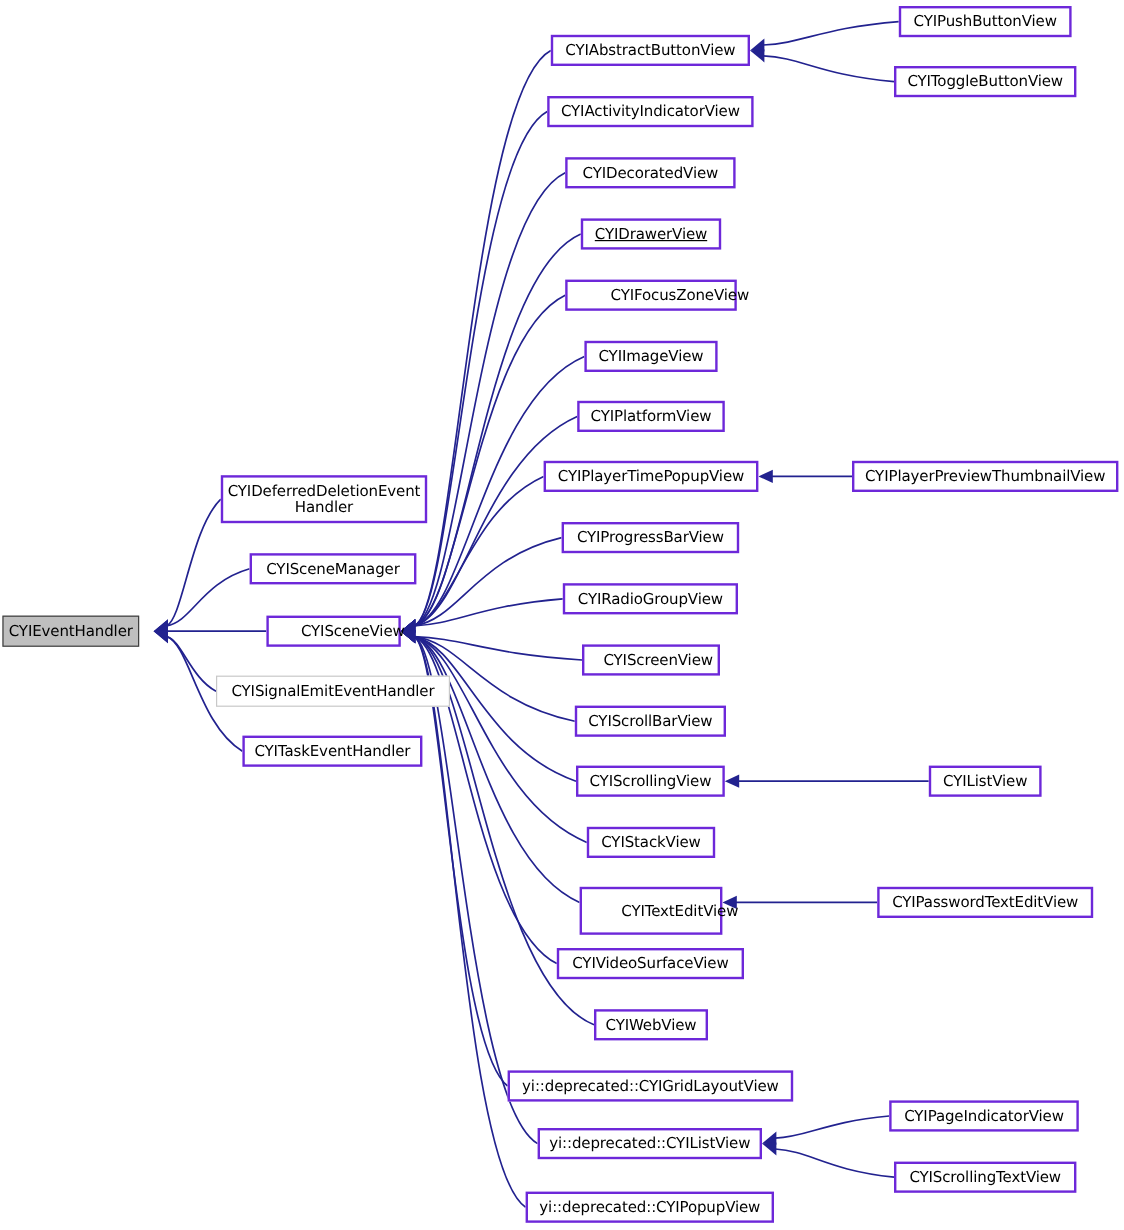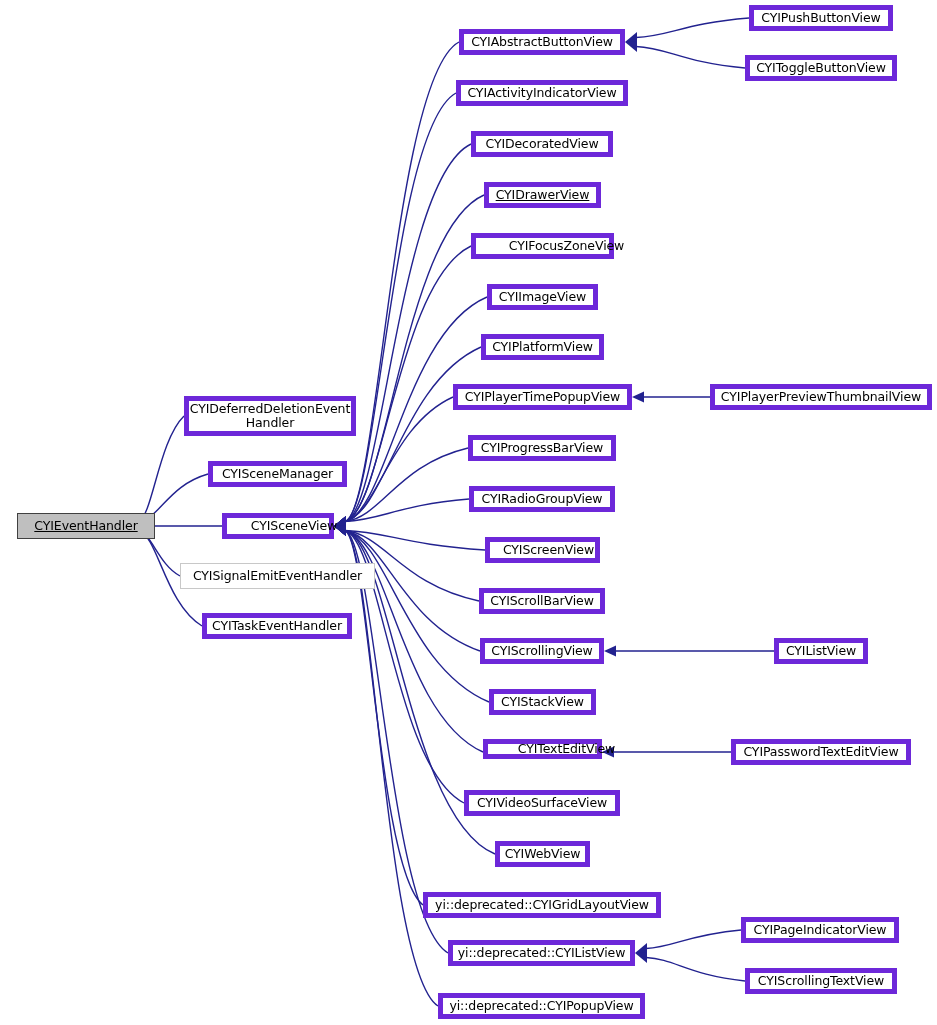--- a/index.html
+++ b/index.html
@@ -24,21 +24,21 @@
     pointer-events: none;
   }
   .node {
     position: absolute;
     box-sizing: border-box;
     display: flex;
     align-items: center;
     justify-content: center;
     text-align: center;
     background: #ffffff;
-    border: 5px solid #6d28d9;
+    border: 2px solid #6d28d9;
     color: #000000;
     font-size: 12.5px;
     line-height: 14px;
     white-space: pre-line;
     letter-spacing: -0.1px;
   }
   .node.root {
     background: #bfbfbf;
     border: 1px solid #404040;
   }
@@ -174,42 +174,42 @@
       <g>
         <path d="M 646 948.5 C 674.5 947.12 685.9 935.06 741 930" fill="none" stroke="#22228f" stroke-width="1.4"></path>
         <polygon points="635,953 647,943 647,954" fill="#22228f"></polygon>
       </g>
       <g>
         <path d="M 646 957.5 C 675.7 959.18 687.58 974.84 745 981" fill="none" stroke="#22228f" stroke-width="1.4"></path>
         <polygon points="635,953 647,952 647,963" fill="#22228f"></polygon>
       </g>
     </svg>
   <div id="nodes">
-      <div class="node root" style="left: 17px; top: 513px; width: 138px; height: 26px; text-decoration: underline;"><span>CYIEventHandler</span></div>
+      <div class="node root" style="left: 2px; top: 513px; width: 114px; height: 26px;"><span>CYIEventHandler</span></div>
       <div class="node" style="left: 184px; top: 396px; width: 172px; height: 40px;"><span>CYIDeferredDeletionEvent
 Handler</span></div>
       <div class="node" style="left: 208px; top: 461px; width: 139px; height: 26px;"><span>CYISceneManager</span></div>
       <div class="node" style="left: 222px; top: 513px; width: 112px; height: 26px; padding-left: 32px;"><span>CYISceneView</span></div>
       <div class="node faint" style="left: 180px; top: 563px; width: 195px; height: 26px;"><span>CYISignalEmitEventHandler</span></div>
       <div class="node" style="left: 202px; top: 613px; width: 150px; height: 26px;"><span>CYITaskEventHandler</span></div>
       <div class="node" style="left: 459px; top: 29px; width: 166px; height: 26px;"><span>CYIAbstractButtonView</span></div>
       <div class="node" style="left: 456px; top: 80px; width: 172px; height: 26px;"><span>CYIActivityIndicatorView</span></div>
       <div class="node" style="left: 471px; top: 131px; width: 142px; height: 26px;"><span>CYIDecoratedView</span></div>
       <div class="node" style="left: 484px; top: 182px; width: 117px; height: 26px; text-decoration: underline;"><span>CYIDrawerView</span></div>
       <div class="node" style="left: 471px; top: 233px; width: 143px; height: 26px; padding-left: 48px;"><span>CYIFocusZoneView</span></div>
       <div class="node" style="left: 487px; top: 284px; width: 111px; height: 26px;"><span>CYIImageView</span></div>
       <div class="node" style="left: 481px; top: 334px; width: 123px; height: 26px;"><span>CYIPlatformView</span></div>
       <div class="node" style="left: 453px; top: 384px; width: 179px; height: 26px;"><span>CYIPlayerTimePopupView</span></div>
       <div class="node" style="left: 468px; top: 435px; width: 148px; height: 26px;"><span>CYIProgressBarView</span></div>
       <div class="node" style="left: 469px; top: 486px; width: 146px; height: 26px;"><span>CYIRadioGroupView</span></div>
       <div class="node" style="left: 485px; top: 537px; width: 115px; height: 26px; padding-left: 12px;"><span>CYIScreenView</span></div>
       <div class="node" style="left: 479px; top: 588px; width: 126px; height: 26px;"><span>CYIScrollBarView</span></div>
       <div class="node" style="left: 480px; top: 638px; width: 124px; height: 26px;"><span>CYIScrollingView</span></div>
       <div class="node" style="left: 489px; top: 689px; width: 107px; height: 26px;"><span>CYIStackView</span></div>
-      <div class="node" style="left: 483px; top: 739px; width: 119px; height: 20px; padding-left: 48px;"><span>CYITextEditView</span></div>
+      <div class="node" style="left: 483px; top: 739px; width: 119px; height: 40px; padding-left: 48px;"><span>CYITextEditView</span></div>
       <div class="node" style="left: 464px; top: 790px; width: 156px; height: 26px;"><span>CYIVideoSurfaceView</span></div>
       <div class="node" style="left: 495px; top: 841px; width: 95px; height: 26px;"><span>CYIWebView</span></div>
       <div class="node" style="left: 423px; top: 892px; width: 238px; height: 26px;"><span>yi::deprecated::CYIGridLayoutView</span></div>
       <div class="node" style="left: 448px; top: 940px; width: 187px; height: 26px; align-items: center;"><span>yi::deprecated::CYIListView</span></div>
       <div class="node" style="left: 438px; top: 993px; width: 207px; height: 26px;"><span>yi::deprecated::CYIPopupView</span></div>
       <div class="node" style="left: 749px; top: 5px; width: 144px; height: 26px;"><span>CYIPushButtonView</span></div>
       <div class="node" style="left: 745px; top: 55px; width: 152px; height: 26px;"><span>CYIToggleButtonView</span></div>
       <div class="node" style="left: 710px; top: 384px; width: 222px; height: 26px;"><span>CYIPlayerPreviewThumbnailView</span></div>
       <div class="node" style="left: 774px; top: 638px; width: 94px; height: 26px;"><span>CYIListView</span></div>
       <div class="node" style="left: 731px; top: 739px; width: 180px; height: 26px;"><span>CYIPasswordTextEditView</span></div>

